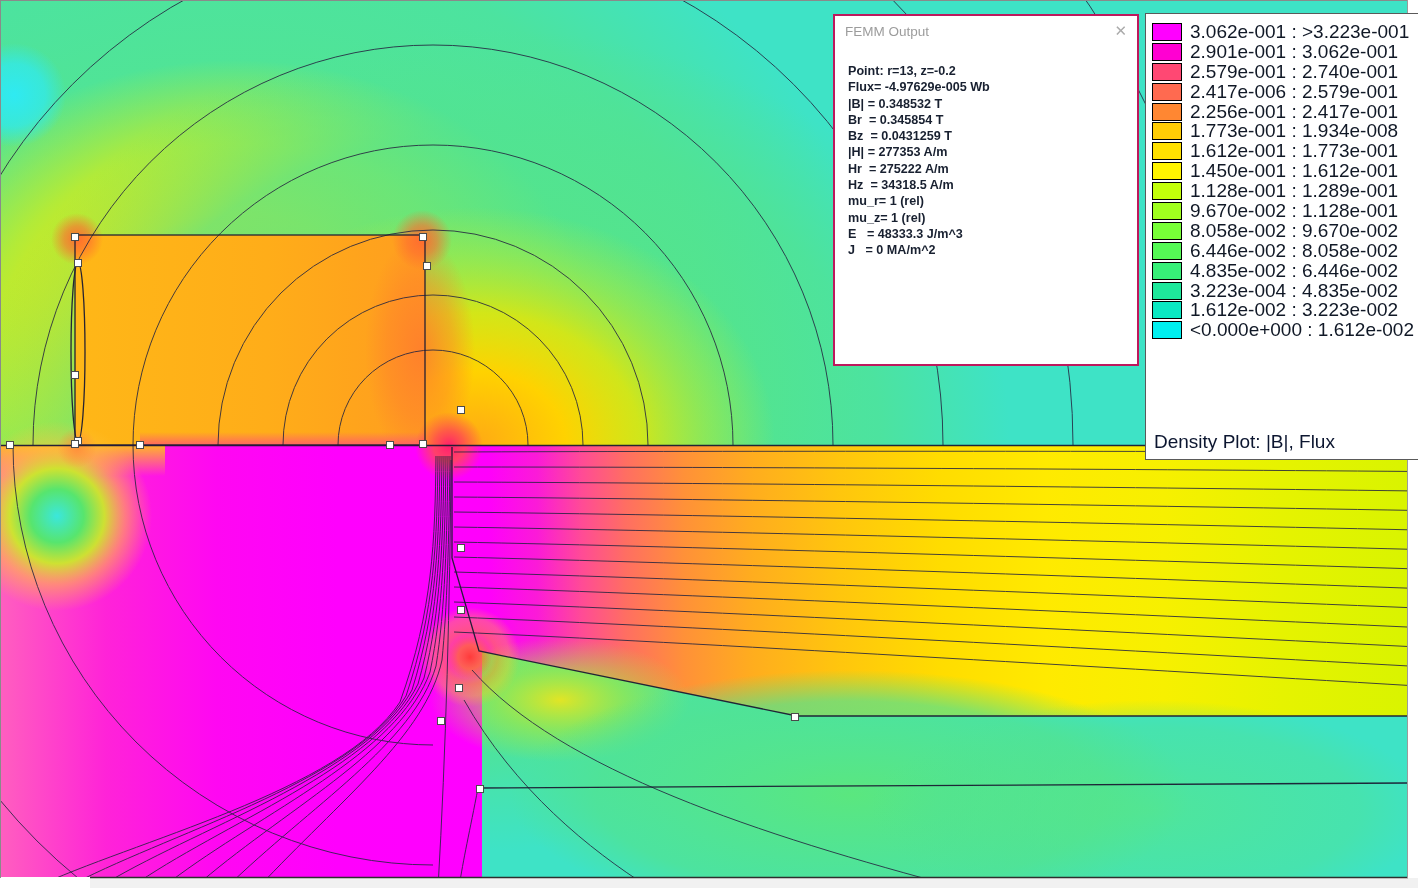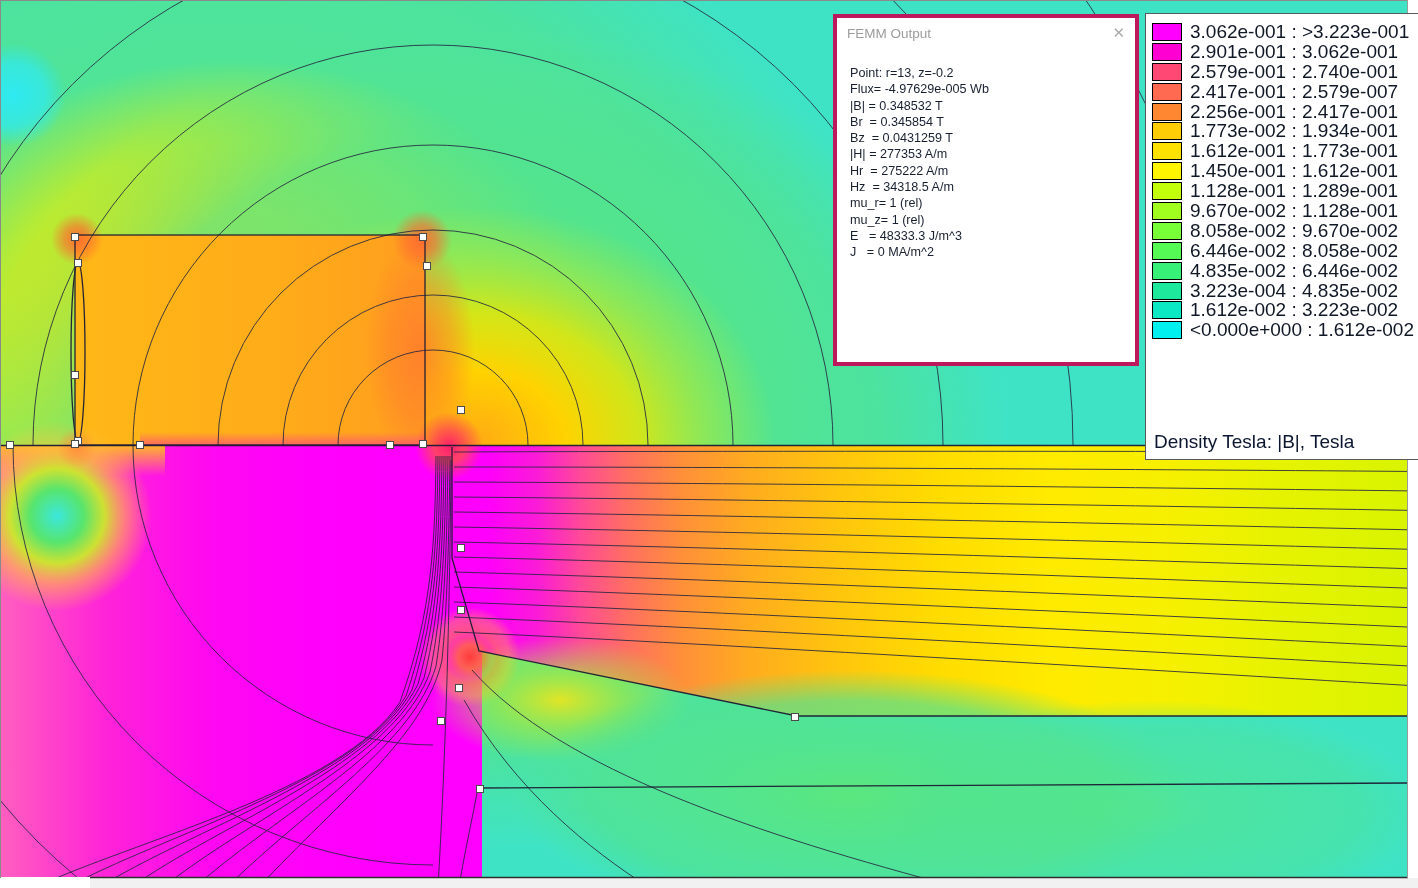--- a/index.html
+++ b/index.html
@@ -2,26 +2,26 @@
 <html><head>
 <meta charset="utf-8">
 <style>
   html,body{margin:0;padding:0;background:#ffffff;}
   .stage{position:relative;width:1418px;height:888px;overflow:hidden;background:#fff;
          font-family:"Liberation Sans",sans-serif;}
   .stage svg{position:absolute;left:0;top:0;}
 
   
   .fo{position:absolute;left:833px;top:14px;width:306px;height:352px;background:#ffffff;
-      border:4px solid #be185d;box-sizing:border-box;}
+      border:2px solid #be185d;box-sizing:border-box;}
   .fo-title{display:flex;justify-content:space-between;align-items:flex-start;
             padding:8px 10px 0 10px;color:#9c9c9c;font-size:13.5px;}
   .fo-close{color:#ababab;font-size:15px;line-height:14px;}
   .fo-body{margin:24px 0 0 13px;color:#182030;font-size:12.6px;}
-  .oline{line-height:16.3px;white-space:pre;}
+  .oline{line-height:16.3px;white-space:pre;font-weight:bold;}
 
   
   .legend{position:absolute;left:1145px;top:13px;width:286px;height:447px;background:#ffffff;
           border:1px solid #5a5a5a;box-sizing:border-box;font-size:19px;}
   .rows{padding-top:8px;}
   .lrow{display:flex;align-items:center;height:19.9px;padding-left:6px;}
   .swatch{width:30px;height:18px;border:1px solid #000;box-sizing:border-box;flex:none;}
   .llabel{margin-left:8px;color:#101826;white-space:pre;}
   .ltitle{position:absolute;left:8px;bottom:6px;color:#0c1630;}
 </style>
@@ -299,33 +299,33 @@
         </div>
 
 
         <div class="lrow">
           <span class="swatch" style="background: rgb(255, 72, 115);"></span>
           <span class="llabel">2.579e-001 : 2.740e-001</span>
         </div>
 
         <div class="lrow">
           <span class="swatch" style="background: rgb(255, 106, 80);"></span>
-          <span class="llabel">2.417e-001 : 2.579e-007</span>
+          <span class="llabel">2.417e-006 : 2.579e-001</span>
         </div>
 
         <div class="lrow">
           <span class="swatch" style="background: rgb(255, 135, 50);"></span>
           <span class="llabel">2.256e-001 : 2.417e-001</span>
         </div>
 
 
 
         <div class="lrow">
           <span class="swatch" style="background: rgb(255, 205, 5);"></span>
-          <span class="llabel">1.773e-002 : 1.934e-001</span>
+          <span class="llabel">1.773e-001 : 1.934e-008</span>
         </div>
 
         <div class="lrow">
           <span class="swatch" style="background: rgb(255, 225, 0);"></span>
           <span class="llabel">1.612e-001 : 1.773e-001</span>
         </div>
 
         <div class="lrow">
           <span class="swatch" style="background: rgb(255, 245, 0);"></span>
           <span class="llabel">1.450e-001 : 1.612e-001</span>
@@ -365,16 +365,16 @@
         <div class="lrow">
           <span class="swatch" style="background: rgb(10, 233, 195);"></span>
           <span class="llabel">1.612e-002 : 3.223e-002</span>
         </div>
 
         <div class="lrow">
           <span class="swatch" style="background: rgb(0, 240, 240);"></span>
           <span class="llabel">&lt;0.000e+000 : 1.612e-002</span>
         </div>
       </div>
-    <div class="ltitle">Density Tesla: |B|, Tesla</div>
+    <div class="ltitle">Density Plot: |B|, Flux</div>
   </div>
 
 </div>
 
 </body></html>

